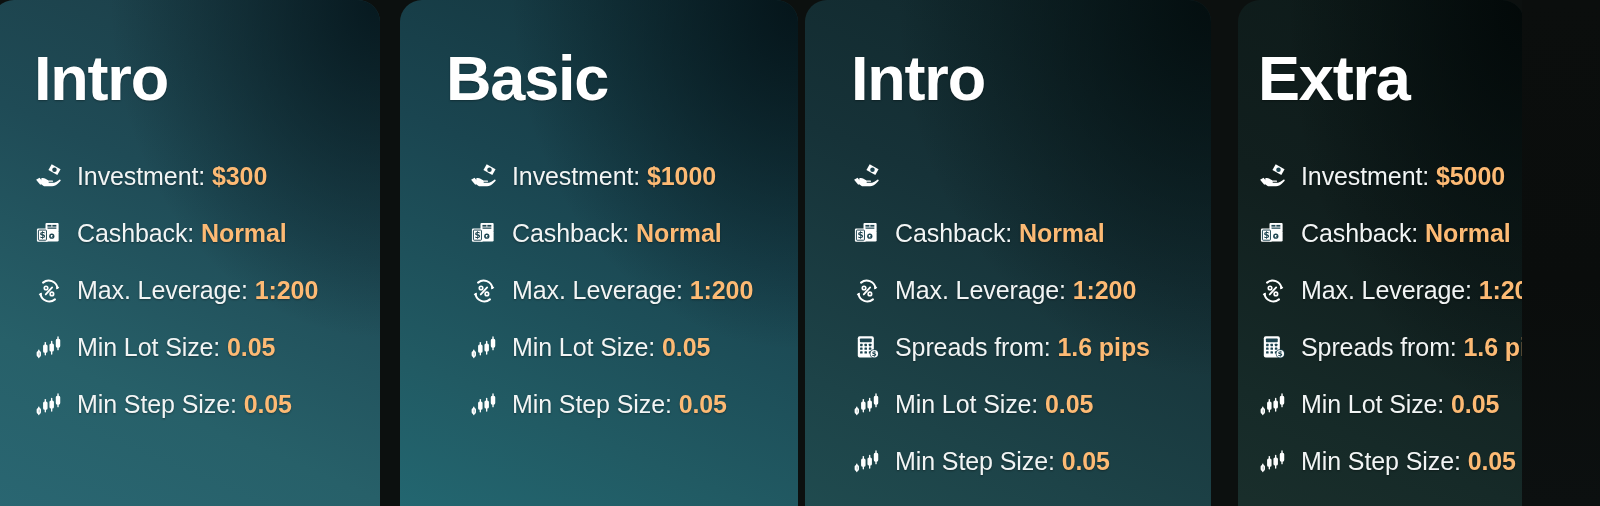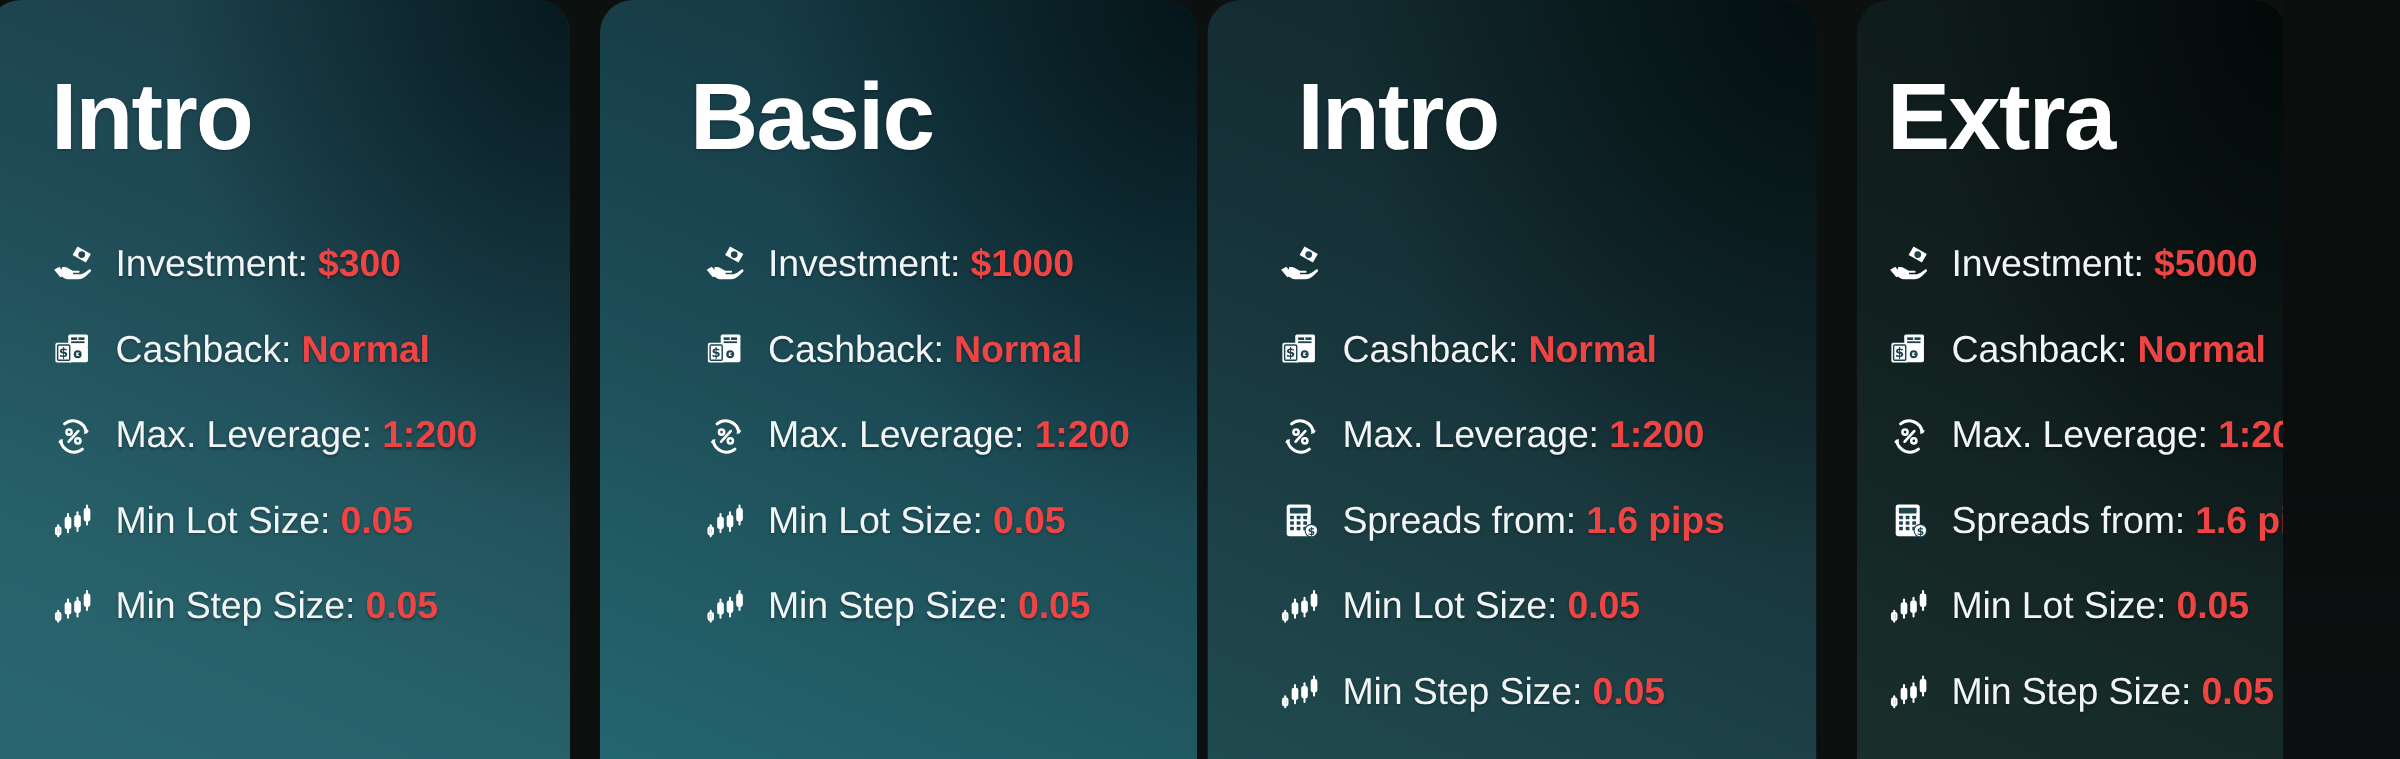--- a/index.html
+++ b/index.html
@@ -66,21 +66,21 @@
   }
 
   
   .inner{ position:absolute; inset:0; }
   .title{
     position:absolute; left:42px; top:47px;
     font-size:63px; font-weight:700; letter-spacing:-1.2px;
     color:#ffffff; line-height:1;
     text-shadow:0 1px 2px rgba(0,0,0,.30);
   }
-  #card-1 .title,#card-2 .title{ left:60px; }
+  #card-1 .title,#card-2 .title{ left:46px; }
   #card-3 .title{ left:20px; }
 
   .rows{ position:absolute; left:42px; top:148px; }
   #card-1 .rows{ left:446px;margin-left:23px; }
   #card-2 .rows{ left:47px; }
   #card-3 .rows{ left:20px; }
   
   #card-1 .rows{ left:46px; }
 
   .row{
@@ -92,21 +92,21 @@
     width:30px; height:30px; flex:none;
     display:flex; align-items:center; justify-content:center;
     margin-right:13px;
   }
   .ricon svg{ display:block; }
   .rtext{
     font-size:25px; color:#f2f5f5; font-weight:400;
     letter-spacing:-.1px;
     text-shadow:0 1px 2px rgba(0,0,0,.35);
   }
-  .rtext b{ font-weight:700; color:#ef4444; }
+  .rtext b{ font-weight:700; color:#fdba74; }
 </style>
 </head>
 <body>
 
 <div id="stage">
 
   <div class="card" id="card-0">
     <div class="grad"></div>
     <div class="inner">
       <div class="title">Intro</div>

